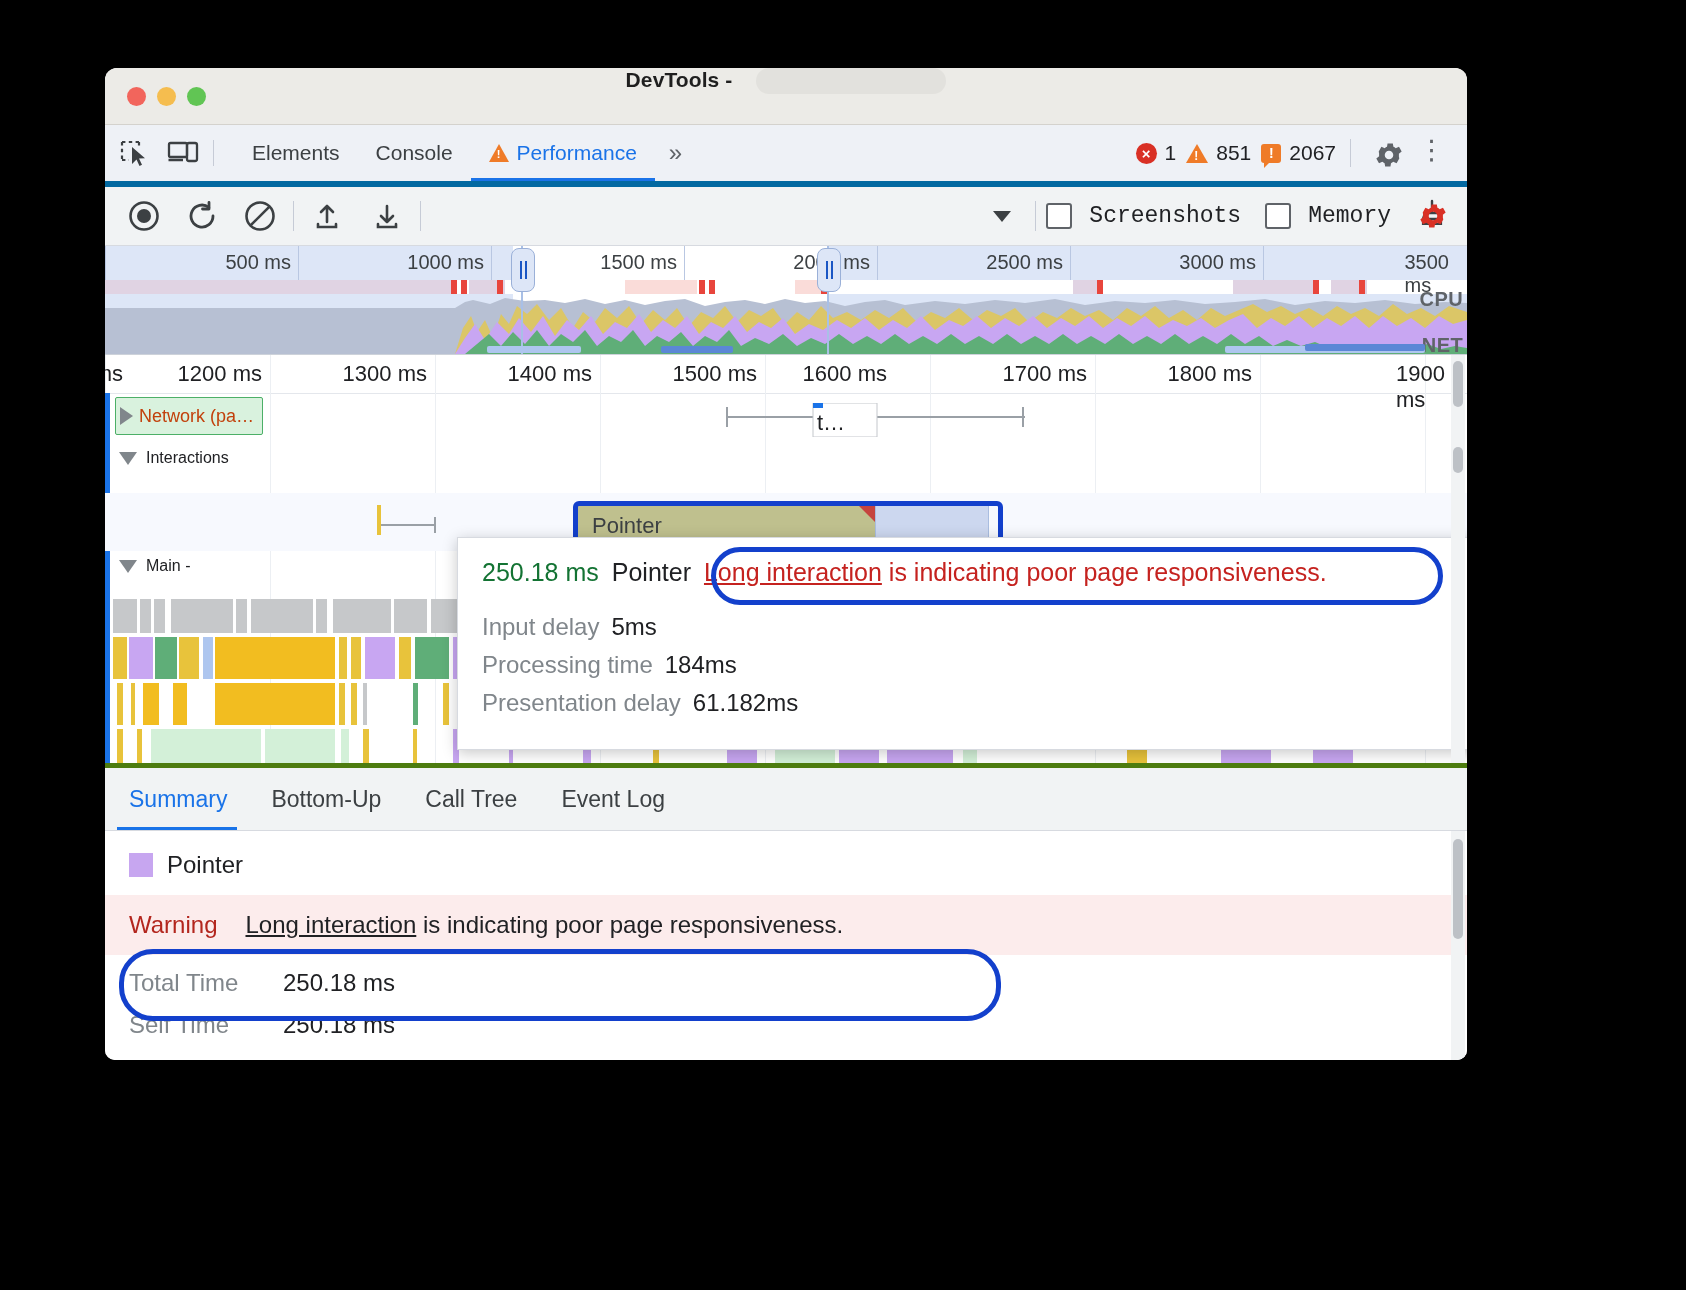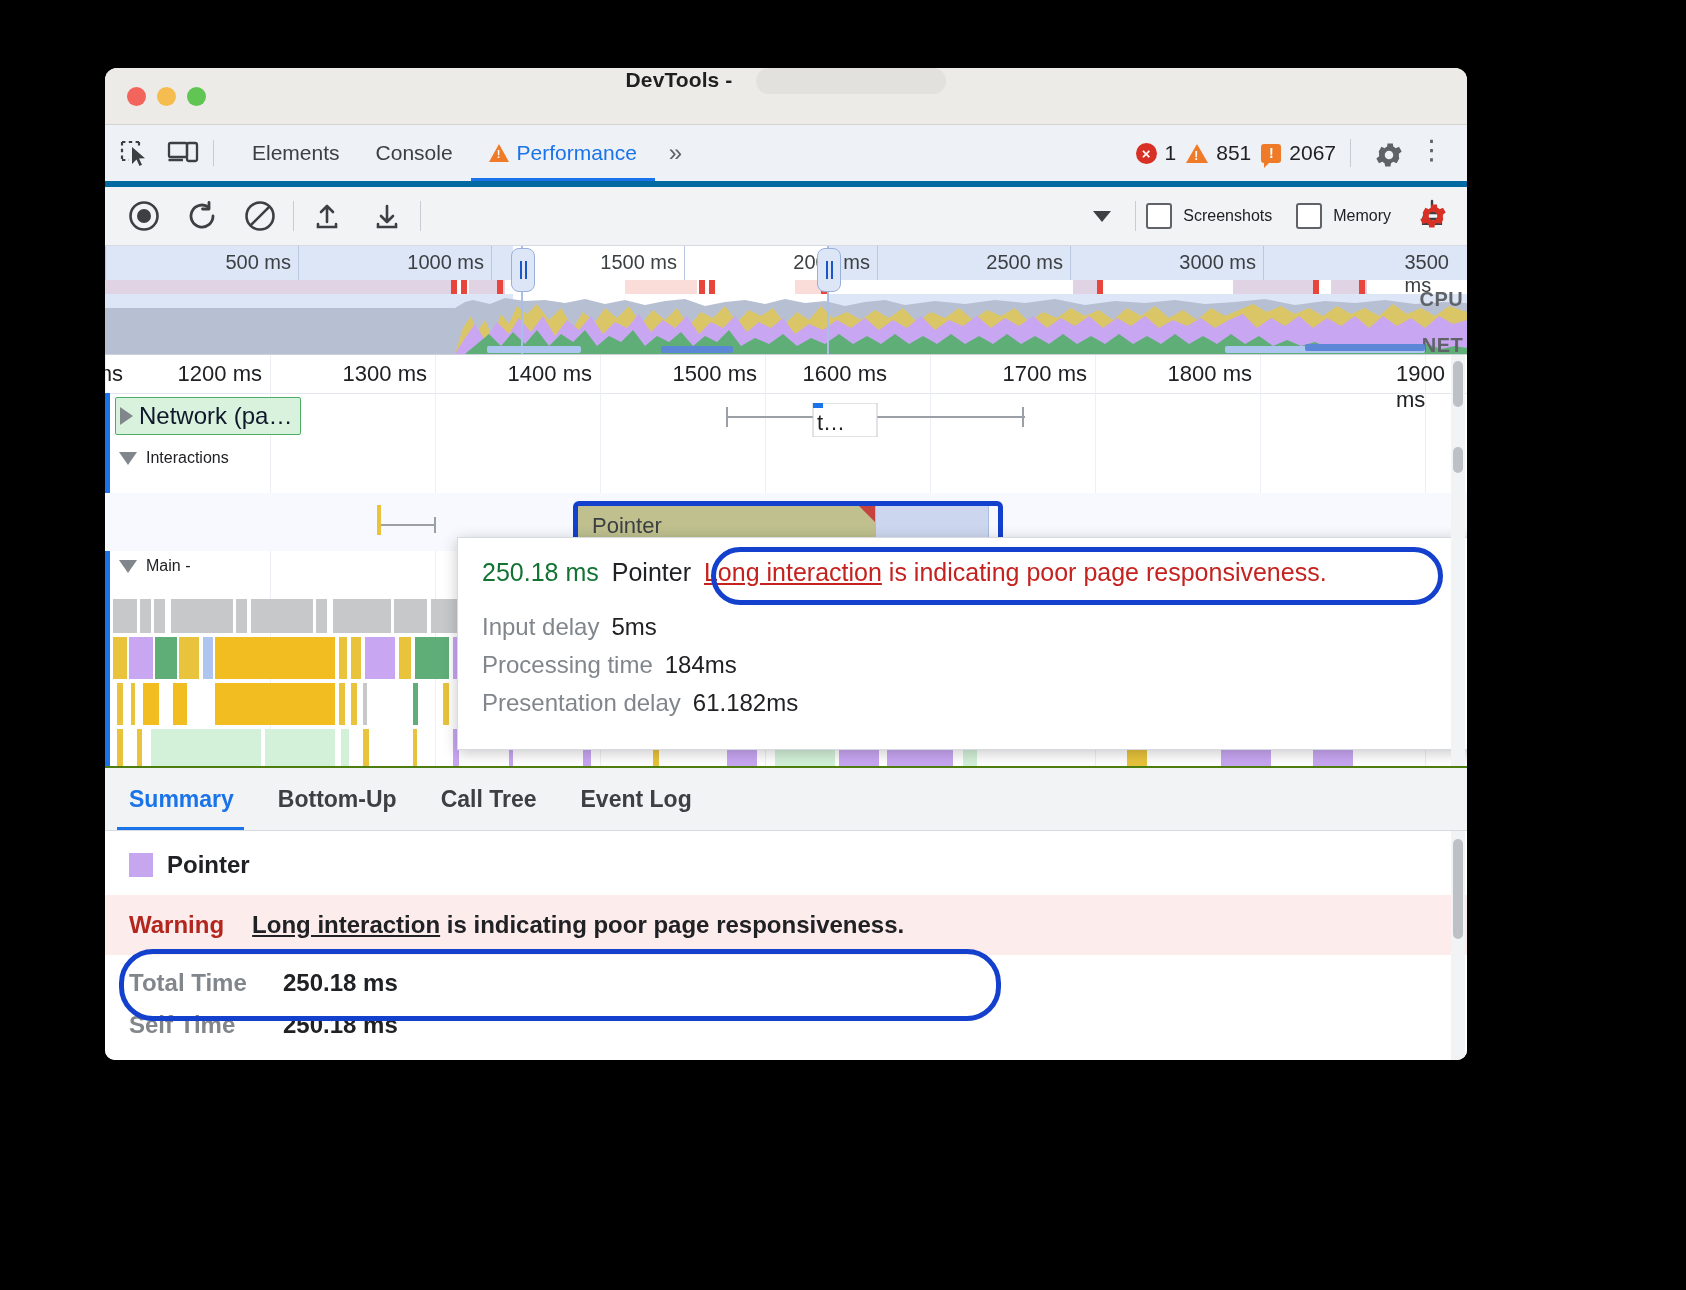--- a/index.html
+++ b/index.html
@@ -119,21 +119,21 @@
   .pb-sep { width: 1px; height: 30px; background: #c6cbd6; margin: 0 10px; }
   .combo {
     flex: 1; height: 34px; margin: 0 8px 0 10px;
     display: flex; align-items: center; justify-content: flex-end;
     position: relative;
   }
   .caret-down {
     width:0;height:0;border-left:9px solid transparent;border-right:9px solid transparent;
     border-top:11px solid #3c4043; margin-right: 16px;
   }
-  .chk-wrap { display: flex; align-items: center; gap: 11px; margin-right: 24px; font-size: 16px; color: #202124; }
+  .chk-wrap { display: flex; align-items: center; gap: 17px; margin-right: 24px; font-size: 23px; color: #202124; font-family: Liberation Mono, monospace; }
   .chk { width: 22px; height: 22px; border: 2px solid #5f6368; border-radius: 3px; background: #fff; }
   .broom { margin-right: 18px; }
   .gear-red { position: absolute; right: 18px; top: 13px; }
 
   
   .overview { position: relative; height: 108px; background: #fff; overflow: hidden; border-bottom: 1px solid #cdd2da; }
   .ov-ruler {
     position: absolute; left: 0; right: 0; top: 0; height: 34px;
     background: #dde6f7;
   }
@@ -204,21 +204,21 @@
   .tt-dur { color: #137333; }
   .tt-name { color: #202124; }
   .tt-warn { color: #c5221f; }
   .tt-warn u { text-decoration: underline; }
   .tt-rows { margin-top: 26px; }
   .tt-row { display: flex; gap: 12px; font-size: 24px; margin-bottom: 10px; }
   .tt-key { color: #80868b; }
   .tt-val { color: #202124; }
 
   
-  .drawer { position: absolute; left: 0; right: 0; bottom: 0; height: 292px; background: #fff; border-top: 2px solid #4d7c0f; font-weight: bold; }
+  .drawer { position: absolute; left: 0; right: 0; bottom: 0; height: 292px; background: #fff; border-top: 5px solid #4d7c0f; }
   .dtabs { height: 62px; background: #f1f3f4; border-bottom: 1px solid #d7dae0; display: flex; align-items: center; }
   .dtab {
     height: 100%; display: flex; align-items: center; padding: 0 22px;
     font-size: 23px; color: #3c4043; position: relative;
   }
   .dtab:first-child { padding-left: 24px; }
   .dtab.active { color: #1a73e8; }
   .dtab.active::after { content:""; position:absolute; left:12px; right:12px; bottom:0; height:3px; background:#1a73e8; }
   .dbody { position: relative; padding: 20px 0 0 0; }
   .legend-row { display: flex; align-items: center; gap: 14px; padding-left: 24px; font-size: 24px; color: #202124; }
@@ -467,21 +467,21 @@
       <div class="tlabel" style="left:990px">1700 ms</div>
       <div class="tlabel" style="left:1155px">1800 ms</div>
       <div class="tlabel" style="left:1348px">1900 ms</div>
     </div>
 
     <div class="left-blue-rail" style="top:38px; height:380px;"></div>
 
     <div class="trackrow" style="top:42px; height:46px;">
       <div class="net-chip">
         <span class="tri-right"></span>
-        <span style="font-size:24px; color:#0f172a; margin-left:6px;">Network (pa…</span>
+        <span style="font-size:18px; color:#c2410c; margin-left:6px;">Network (pa…</span>
       </div>
 
       <div class="candle" style="left:620px; top:6px; width:300px; height:34px;">
         <svg width="300" height="34" viewBox="0 0 300 34">
           <path d="M2 4 V24 M2 14 H300" stroke="#9aa0a6" stroke-width="2"></path>
           <path d="M298 4 V24" stroke="#9aa0a6" stroke-width="2"></path>
           <rect x="88" y="0" width="64" height="34" fill="#fff" stroke="#c4c7cc"></rect>
           <rect x="88" y="0" width="10" height="5" fill="#1a73e8"></rect>
         </svg>
         <span style="position:absolute; left:700px;"></span>

